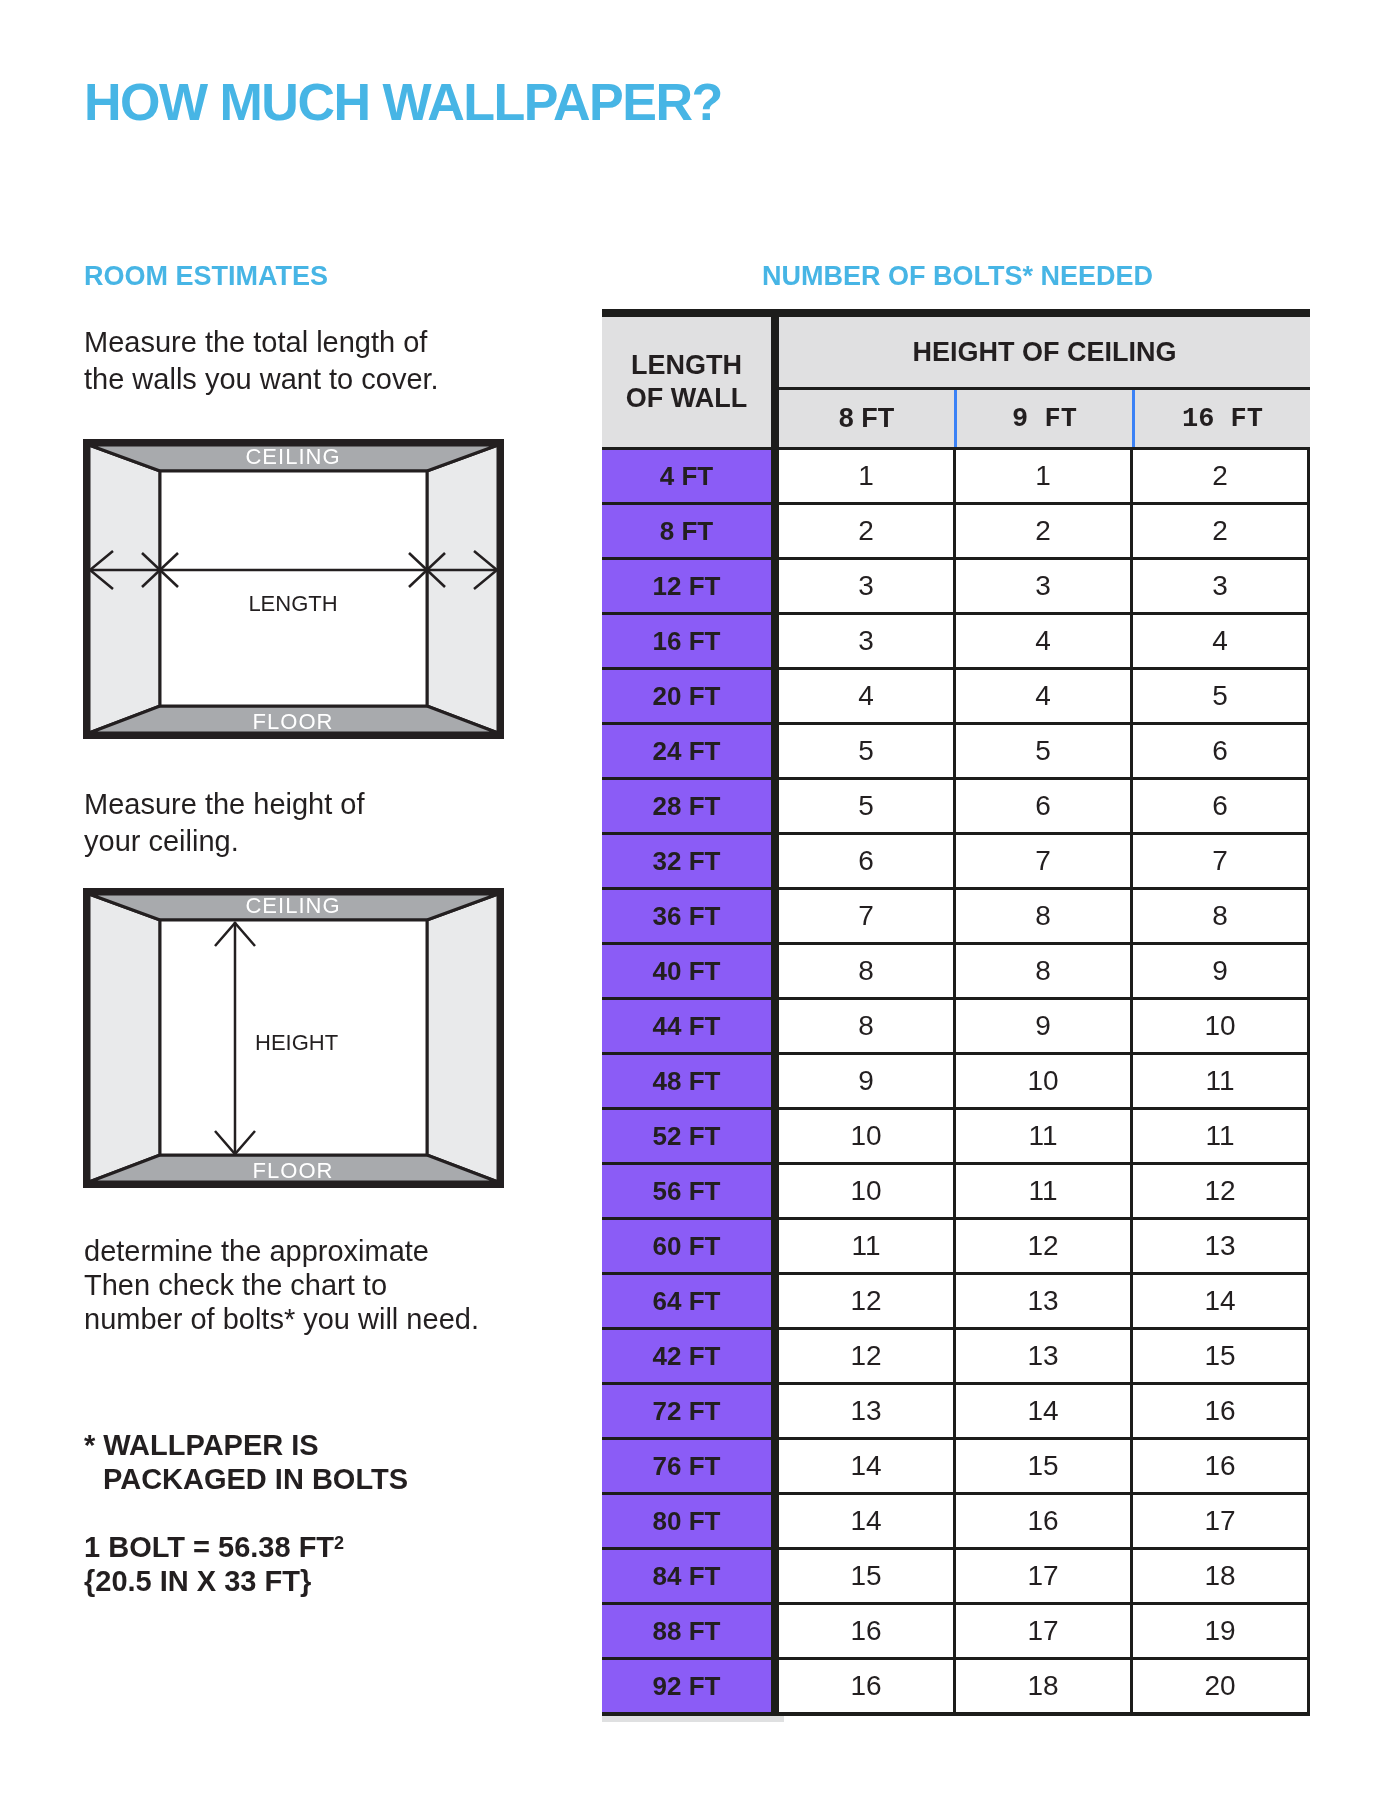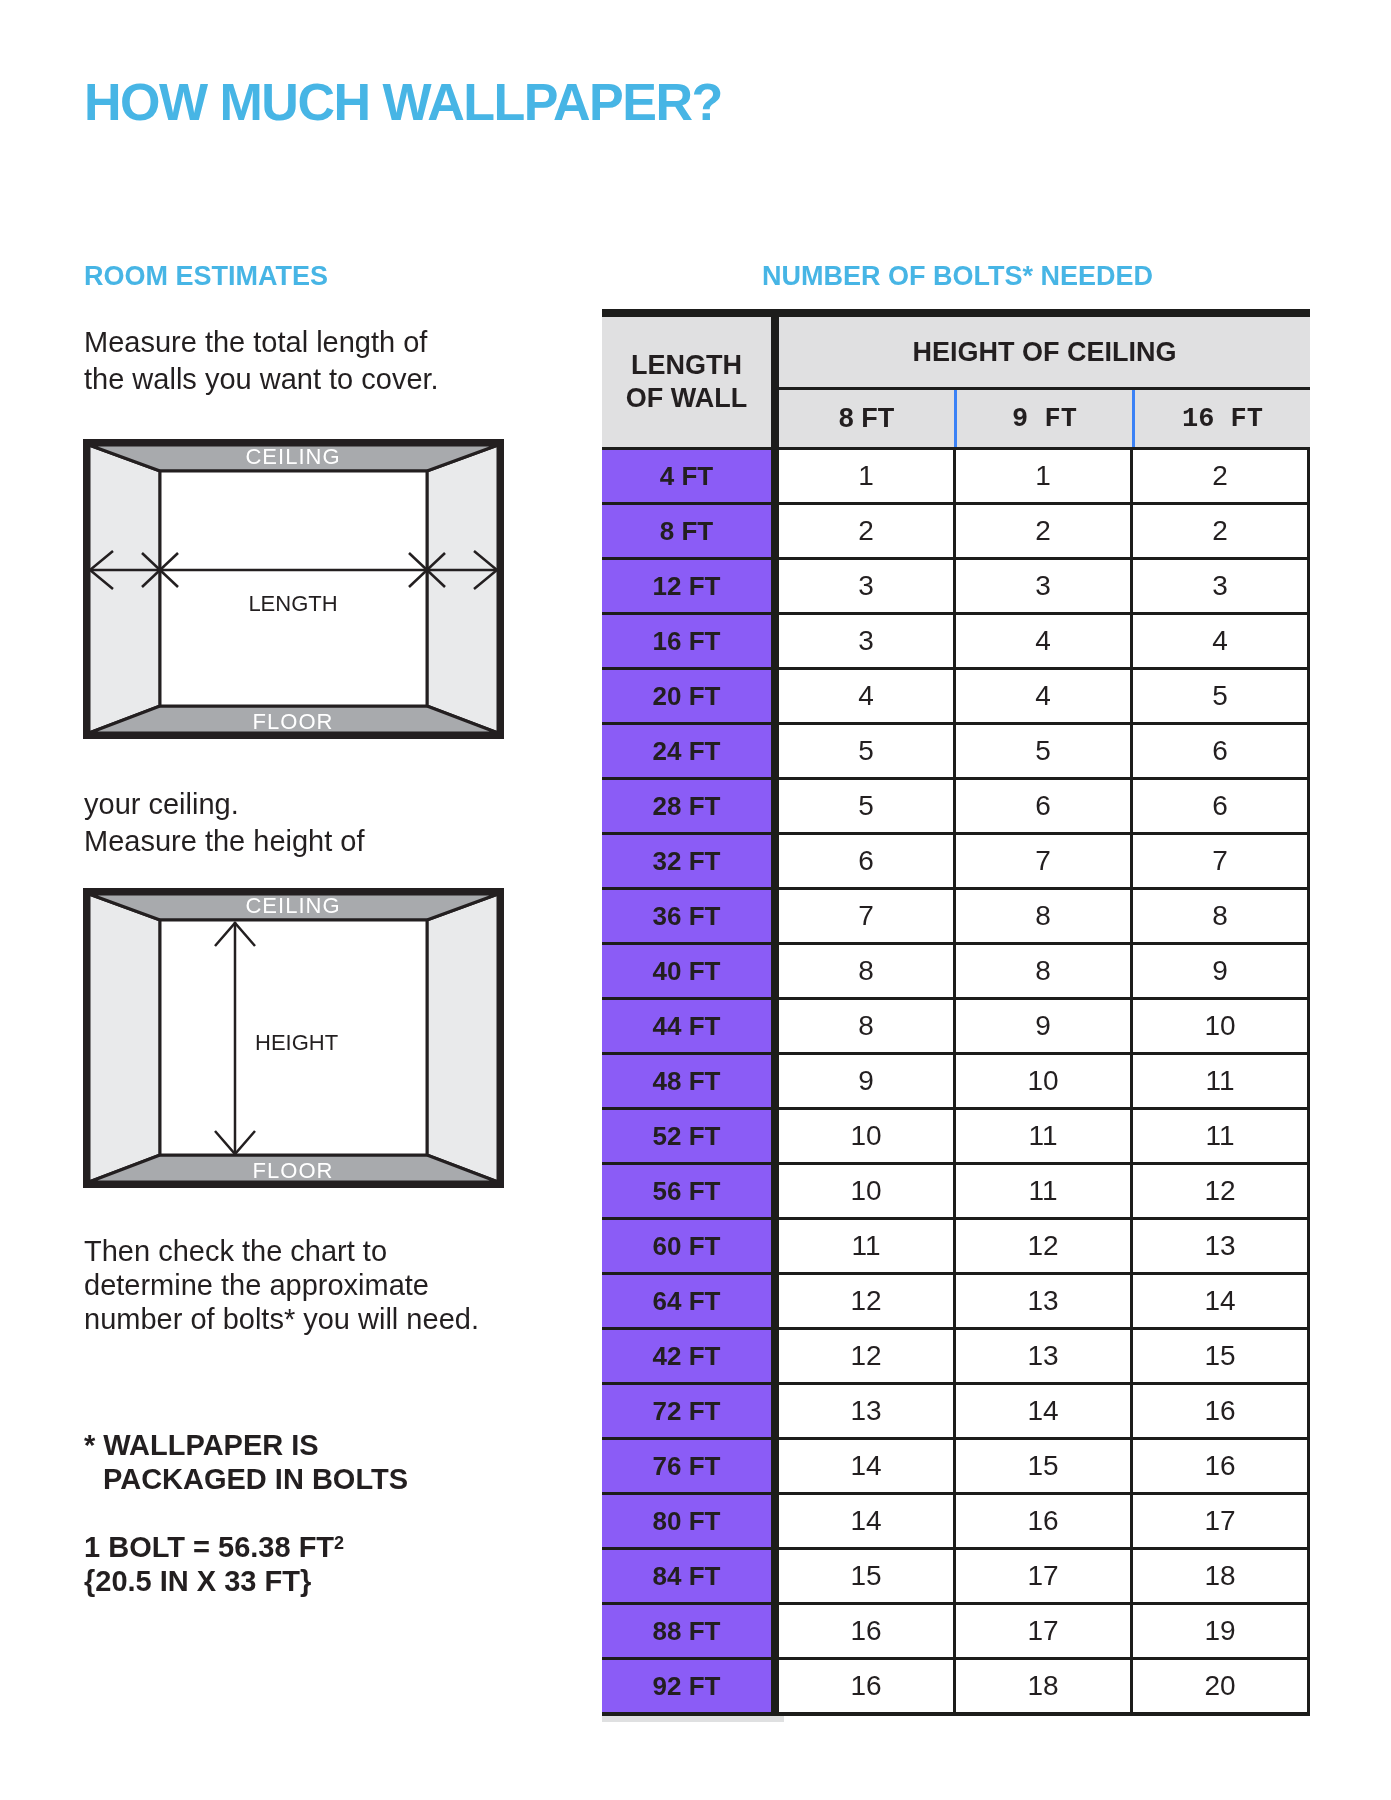--- a/index.html
+++ b/index.html
@@ -99,42 +99,42 @@
     <line x1="59" y1="114" x2="95" y2="148" stroke="#231f20" stroke-width="2.5"></line>
     <line x1="59" y1="148" x2="95" y2="114" stroke="#231f20" stroke-width="2.5"></line>
     <line x1="326" y1="114" x2="362" y2="148" stroke="#231f20" stroke-width="2.5"></line>
     <line x1="326" y1="148" x2="362" y2="114" stroke="#231f20" stroke-width="2.5"></line>
     <text x="210" y="25" text-anchor="middle" font-size="22" letter-spacing="1" fill="#ffffff">CEILING</text>
     <text x="210" y="290" text-anchor="middle" font-size="22" letter-spacing="1" fill="#ffffff">FLOOR</text>
     <text x="210" y="172" text-anchor="middle" font-size="22" fill="#231f20">LENGTH</text>
   </svg>
 
   <div class="para para-2">
+    <div>Measure the height of</div>
     <div>your ceiling.</div>
-    <div>Measure the height of</div>
   </div>
 
   <svg class="diagram diagram-2" viewBox="0 0 421 300">
     <polygon points="6,6 77,32 77,267 6,294" fill="#e9eaeb" stroke="#231f20" stroke-width="3"></polygon>
     <polygon points="415,6 344,32 344,267 415,294" fill="#e9eaeb" stroke="#231f20" stroke-width="3"></polygon>
     <polygon points="6,6 415,6 344,32 77,32" fill="#a8aaad" stroke="#231f20" stroke-width="3"></polygon>
     <polygon points="6,294 77,267 344,267 415,294" fill="#a8aaad" stroke="#231f20" stroke-width="3"></polygon>
     <rect x="77" y="32" width="267" height="235" fill="#ffffff" stroke="#231f20" stroke-width="3"></rect>
     <rect x="3" y="3" width="415" height="294" fill="none" stroke="#231f20" stroke-width="6"></rect>
     <line x1="152" y1="34" x2="152" y2="266" stroke="#231f20" stroke-width="2.5"></line>
     <polyline points="132,58 152,35 172,58" fill="none" stroke="#231f20" stroke-width="2.5"></polyline>
     <polyline points="132,243 152,266 172,243" fill="none" stroke="#231f20" stroke-width="2.5"></polyline>
     <text x="210" y="25" text-anchor="middle" font-size="22" letter-spacing="1" fill="#ffffff">CEILING</text>
     <text x="210" y="290" text-anchor="middle" font-size="22" letter-spacing="1" fill="#ffffff">FLOOR</text>
     <text x="172" y="162" text-anchor="start" font-size="22" fill="#231f20">HEIGHT</text>
   </svg>
 
   <div class="para para-3">
+    <div>determine the approximate</div>
     <div>Then check the chart to</div>
-    <div>determine the approximate</div>
     <div>number of bolts* you will need.</div>
   </div>
 
   <div class="footnote">
     <div>* WALLPAPER IS</div>
     <div class="indent">PACKAGED IN BOLTS</div>
   </div>
 
   <div class="bolt-info">
     <div><span>1 BOLT = 56.38 FT</span><sup>2</sup></div>

